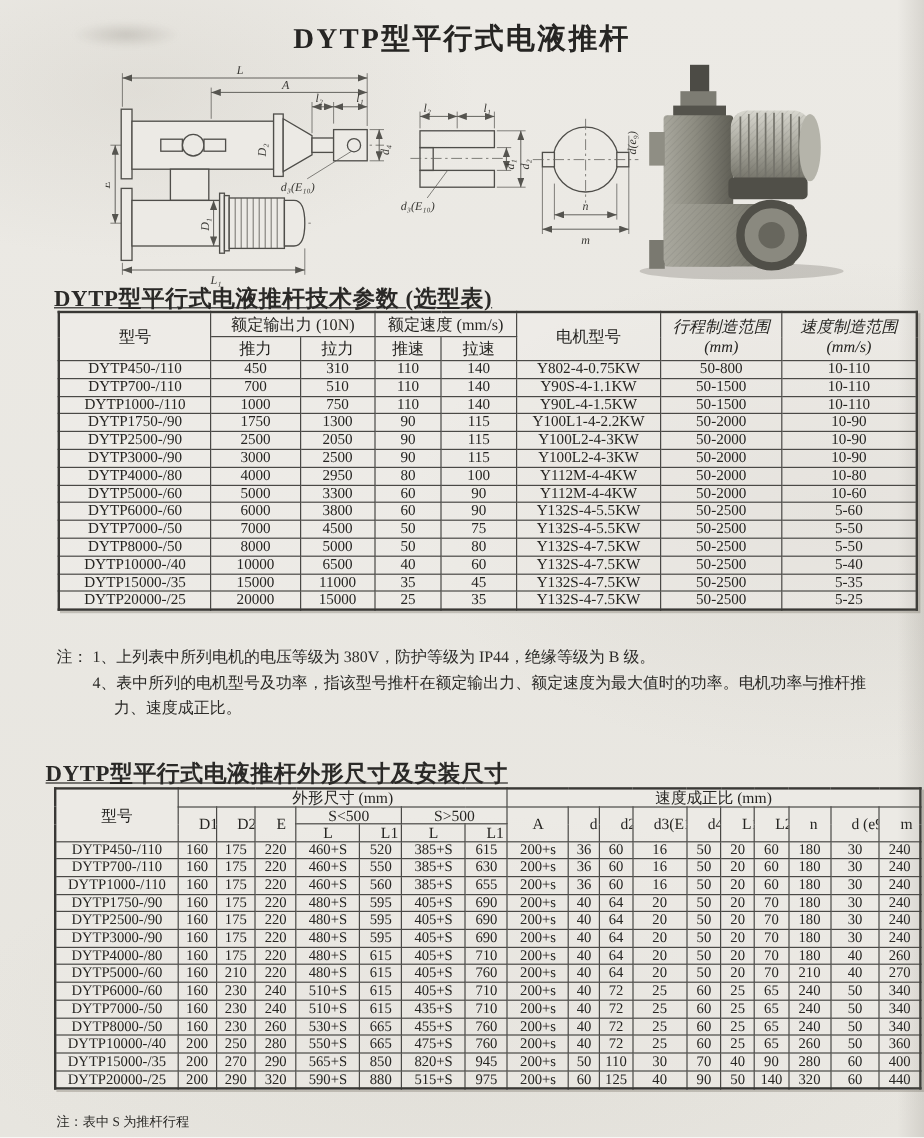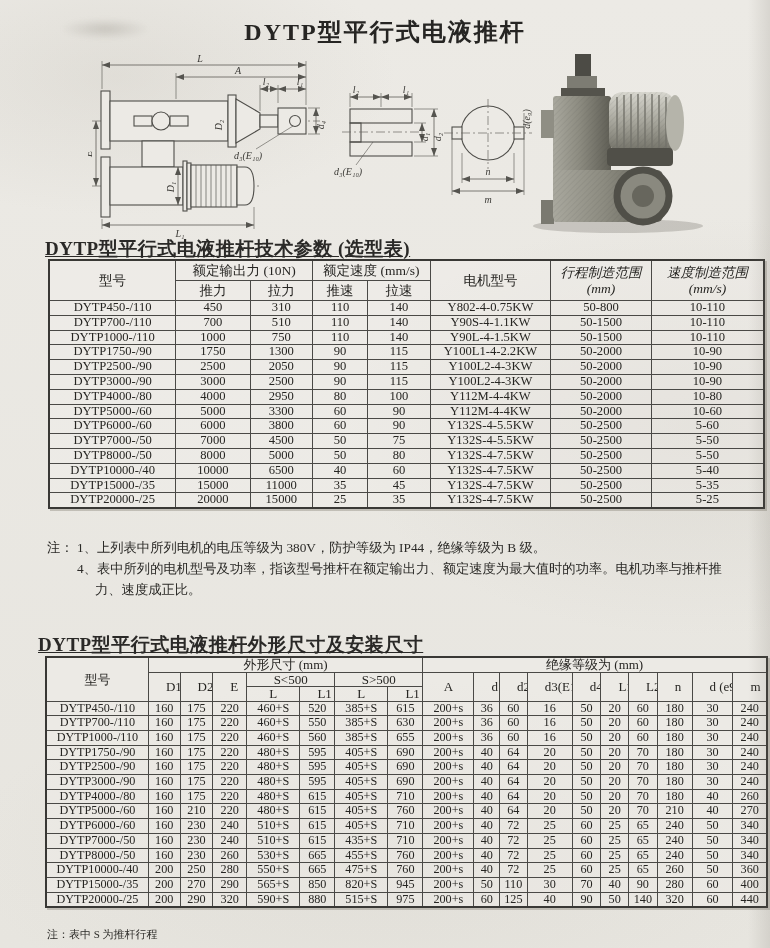--- a/index.html
+++ b/index.html
@@ -462,21 +462,21 @@
         <col style="width:27px">
         <col style="width:28px">
         <col style="width:34px">
       <col style="width:40px">
         <col style="width:33px">
     </colgroup>
     <thead>
       <tr>
         <th rowspan="3">型号</th>
         <th colspan="7">外形尺寸 (mm)</th>
-        <th colspan="10">绝缘等级为 (mm)</th>
+        <th colspan="10">速度成正比 (mm)</th>
       </tr>
       <tr>
         <th rowspan="2">D1</th>
         <th rowspan="2">D2</th>
         <th rowspan="2">E</th>
         <th colspan="2">S&lt;500</th>
         <th colspan="2">S&gt;500</th>
         <th rowspan="2">A</th>
         <th rowspan="2">d1</th>
         <th rowspan="2">d2</th>

